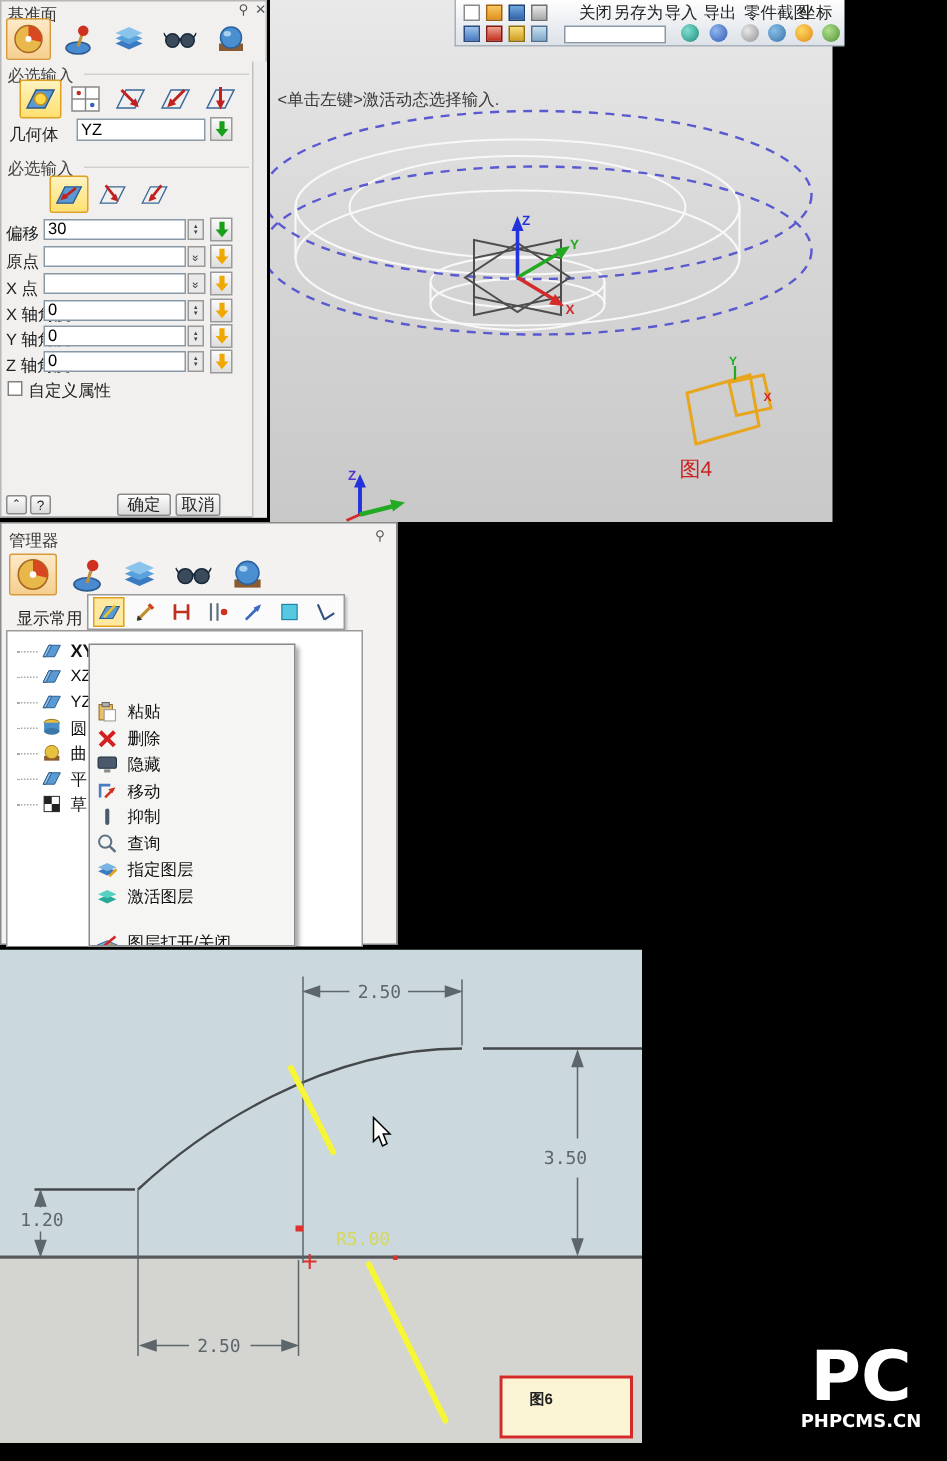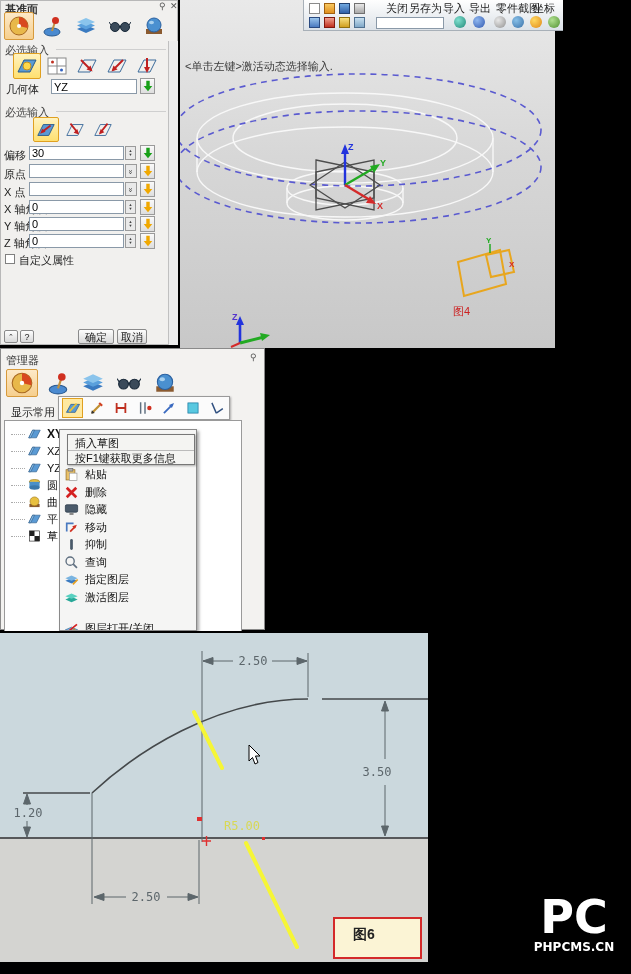--- a/index.html
+++ b/index.html
@@ -5,21 +5,21 @@
   * { margin:0; padding:0; box-sizing:border-box; }
   html,body { width:631px; height:974px; background:#000; overflow:hidden;
               font-family:"Liberation Sans", sans-serif; }
   body { position:relative; }
   .abs { position:absolute; }
   .panel { position:absolute; }
 
   
   .dialog { left:0; top:0; width:178px; height:345px; background:#f1f0ee;
             border:1px solid #b8b8b8; font-size:11px; color:#222; }
-  .dlg-title { position:absolute; left:4px; top:1px; font-size:11px; color:#333;font-weight:bold; }
+  .dlg-title { position:absolute; left:4px; top:1px; font-size:11px; color:#333; }
   .dlg-sys { position:absolute; top:0; font-size:9px; color:#555; }
   .icon-btn { position:absolute; border:1px solid transparent; border-radius:2px;
               display:flex; align-items:center; justify-content:center; background:transparent; }
   .icon-btn.pressed { background:linear-gradient(#fde9c8,#f6cf8e); border-color:#d79a3c; }
   .icon-btn.pressed-y { background:linear-gradient(#fff3c0,#ffe070); border-color:#e0a020; }
   .grp-label { position:absolute; font-size:11px; color:#444; background:#f1f0ee; padding-right:4px; }
   .grp-line { position:absolute; height:1px; background:#cfcfcf; }
   .f-label { position:absolute; font-size:11px; color:#222; }
   .f-input { position:absolute; border:1px solid #8a99a8; background:#fff; font-size:11px;
              font-family:"Liberation Sans",sans-serif; padding:0 2px; }
@@ -48,21 +48,21 @@
               background:linear-gradient(180deg,#e9e9e9 0%,#d7d7d7 45%,#c8c8c8 100%); }
   .vp-toolbar { position:absolute; left:123px; top:0; width:260px; height:31px;
                 background:linear-gradient(#fefefe,#dce2e8); border-bottom:1px solid #a8b0b8;
                 border-left:1px solid #a8b0b8; }
   .vp-menu-item { position:absolute; top:1px; font-size:11px; color:#222; }
   .tb-ico { position:absolute; width:11px; height:11px; }
   .tb-circle { position:absolute; width:12px; height:12px; border-radius:50%; }
   .vp-input { position:absolute; left:72px; top:17px; width:68px; height:12px;
               background:#fff; border:1px solid #8a99a8; }
   .vp-hint { position:absolute; left:5px; top:59px; font-size:11px; color:#3a3a3a; }
-  .fig-label { position:absolute; font-size:11px; color:#cc2222; }
+  .fig-label { position:absolute; font-size:14px; color:#cc2222; }
 
   
   .manager { left:0; top:348px; width:265px; height:282px; background:#f3f2f0;
              border:1px solid #8a8a8a; font-size:11px; }
   .mgr-title { position:absolute; left:5px; top:4px; color:#333; }
   .tree-box { position:absolute; left:3px; top:71px; width:238px; height:211px;
               background:#fff; border:1px solid #9a9a9a; border-bottom:none; }
   .tree-row { position:absolute; left:6px; height:16px; display:flex; align-items:center; }
   .tree-dots { width:14px; border-top:1px dotted #aaa; margin-right:2px; }
   .tree-ico { width:15px; height:14px; margin-right:5px; }
@@ -82,21 +82,21 @@
   .tooltip { position:absolute; left:66px; top:85px; width:128px; height:31px; background:#f4f4f2;
              border:1px solid #777; box-shadow:1px 1px 2px rgba(0,0,0,.3); z-index:5; }
   .tooltip .t1 { position:absolute; left:7px; top:1px; font-size:11px; color:#111; }
   .tooltip .t2 { position:absolute; left:7px; top:16px; font-size:11px; color:#111; }
   .tooltip .div { position:absolute; left:0; top:15px; width:100%; height:1px; background:#bbb; }
 
   
   .drawing { left:0; top:633px; width:428px; height:329px; }
   .fig6-box { left:333px; top:917px; width:89px; height:42px; background:#fbf4d5;
               border:2px solid #d42a2a; }
-  .fig6-box span { position:absolute; left:18px; top:7px; font-size:14px; font-weight:bold; color:#222; }
+  .fig6-box span { position:absolute; left:18px; top:7px; font-size:10px; font-weight:bold; color:#222; }
 
   
   .logo { left:522px; top:889px; width:104px; height:72px; }
 </style>
 </head>
 <body>
 
 <div class="panel dialog">
   <div class="dlg-title">基准面</div>
   <div class="dlg-sys" style="left:158px">⚲</div>
@@ -593,25 +593,20 @@
         </svg>
       <span class="ctx-lbl">图层打开/关闭</span>
     </div>
     <div class="ctx-row" style="top:194px">
       <svg class="ctx-ico" viewBox="0 0 22 22">
           <path d="M4 18 L16 6" stroke="#c09030" stroke-width="3"></path>
         </svg>
     </div>
   </div>
 
-  <div class="tooltip">
-    <div class="t1">插入草图</div>
-    <div class="div"></div>
-    <div class="t2">按F1键获取更多信息</div>
-  </div>
 </div>
 
 <div class="panel drawing">
   <svg width="428" height="329" viewBox="0 0 428 329">
     <rect x="0" y="0" width="428" height="206" fill="#cbd8dd"></rect>
     <rect x="0" y="206" width="428" height="123" fill="#d4d4d1"></rect>
     <line x1="0" y1="205" x2="428" y2="205" stroke="#57585a" stroke-width="2"></line>
 
     <g stroke="#44484a" stroke-width="1.6" fill="none">
       <path d="M92 160 C 135 120, 215 66, 308 66"></path>

